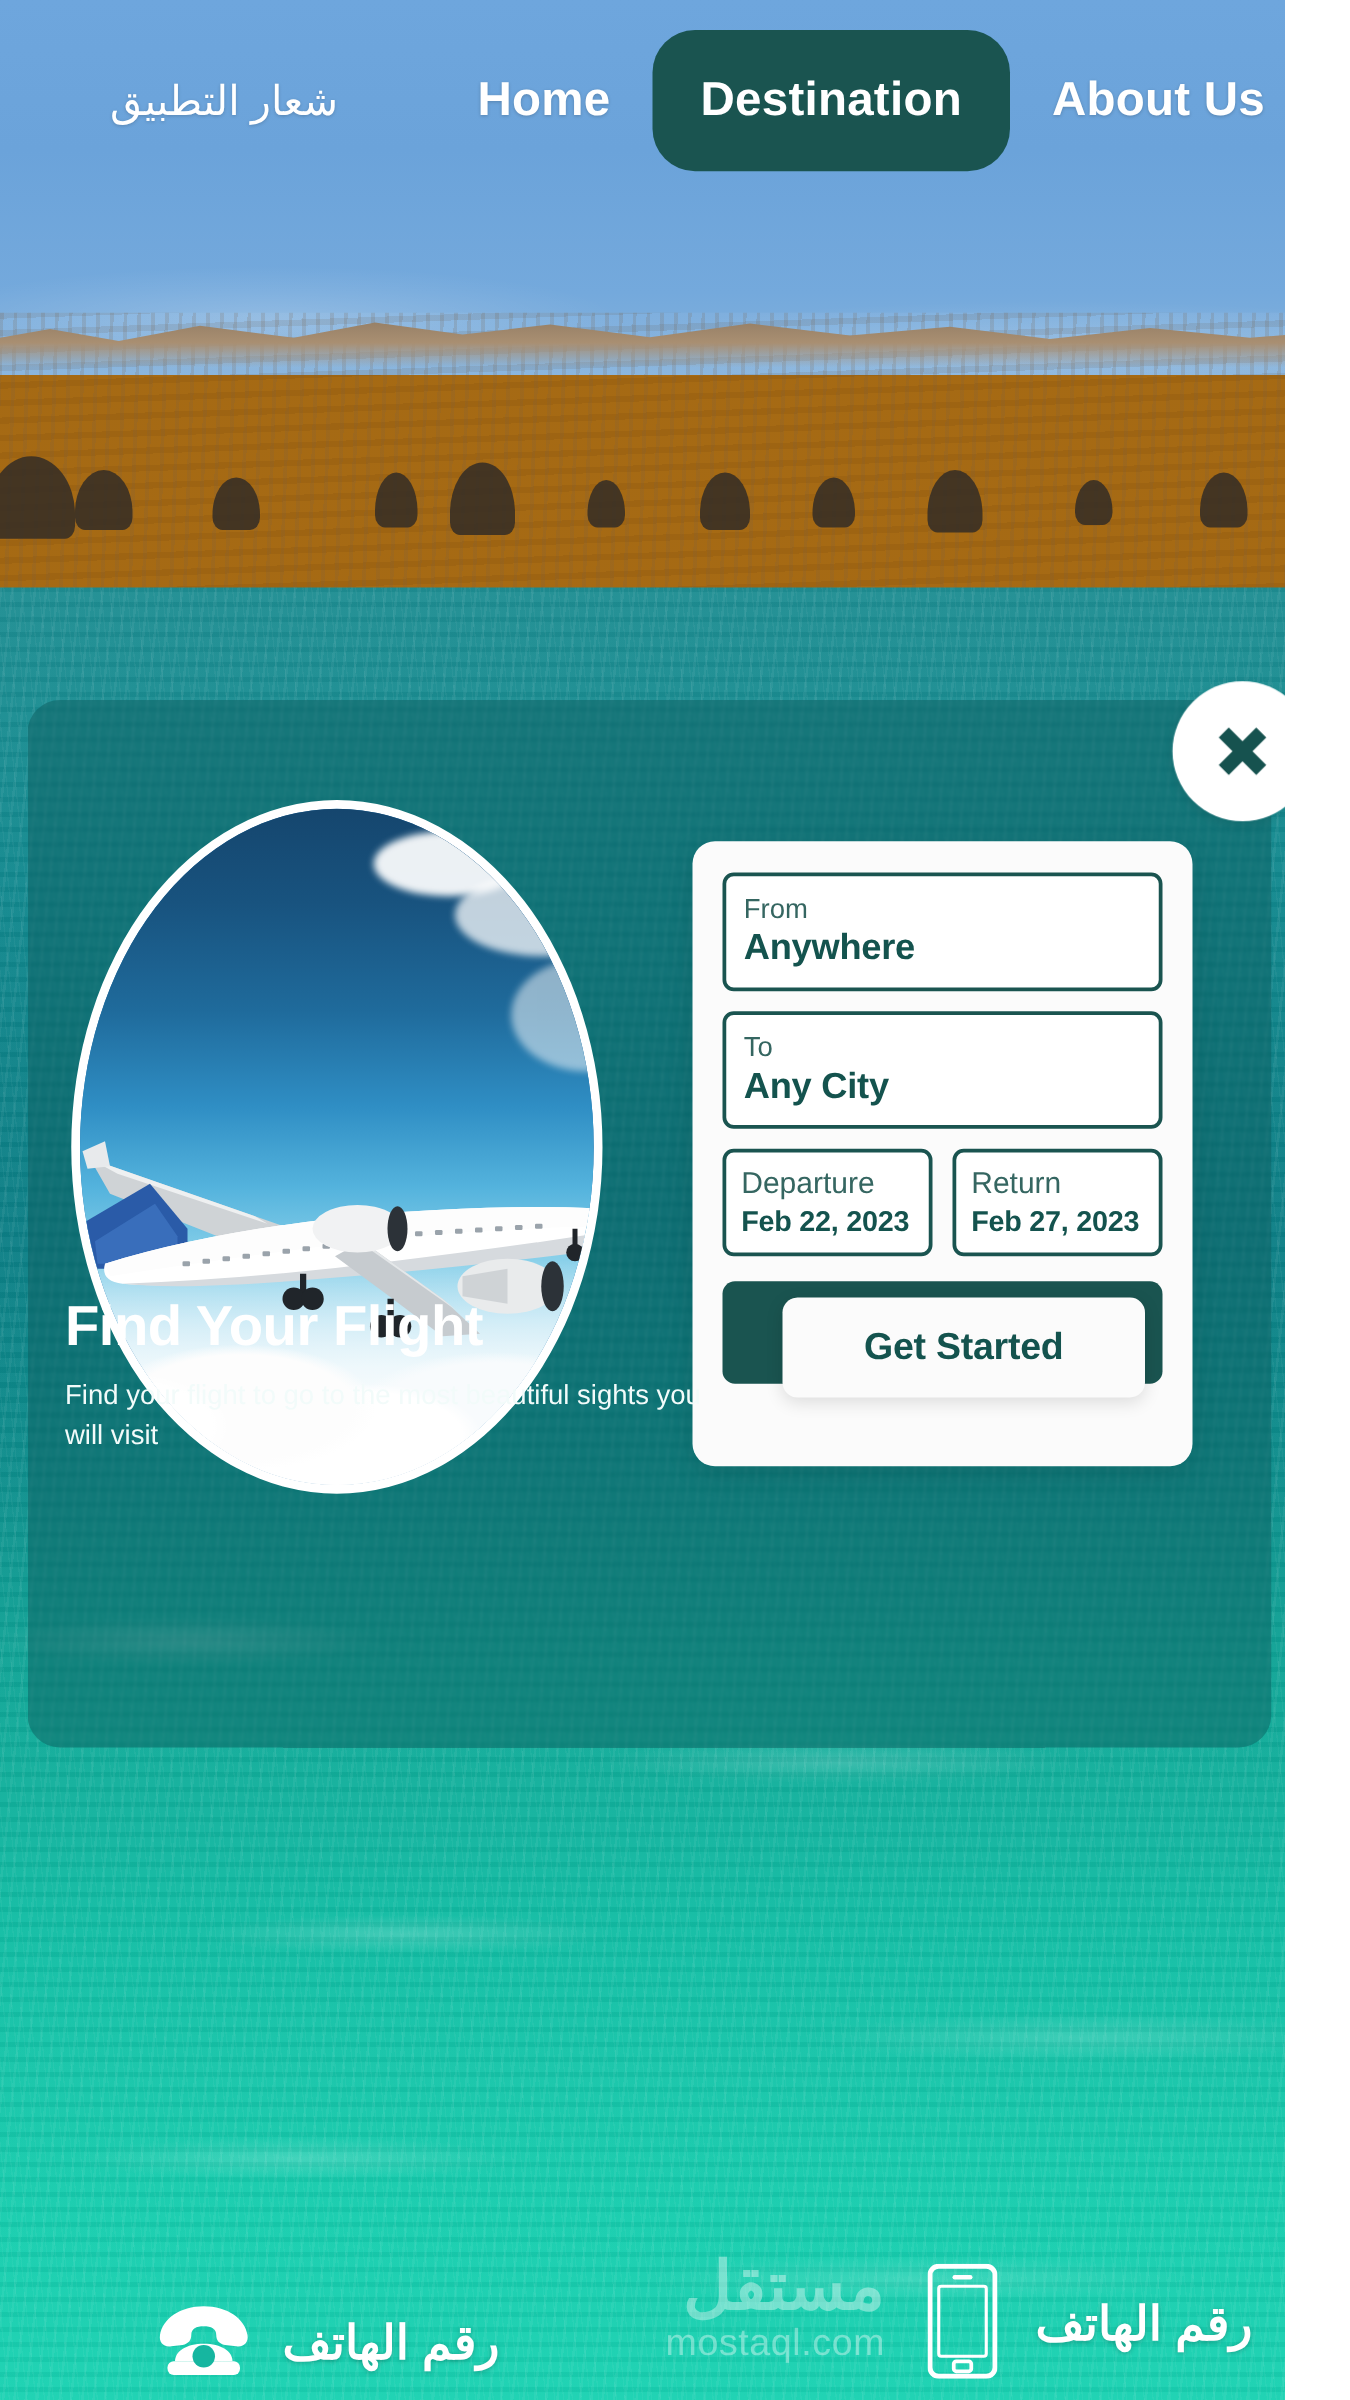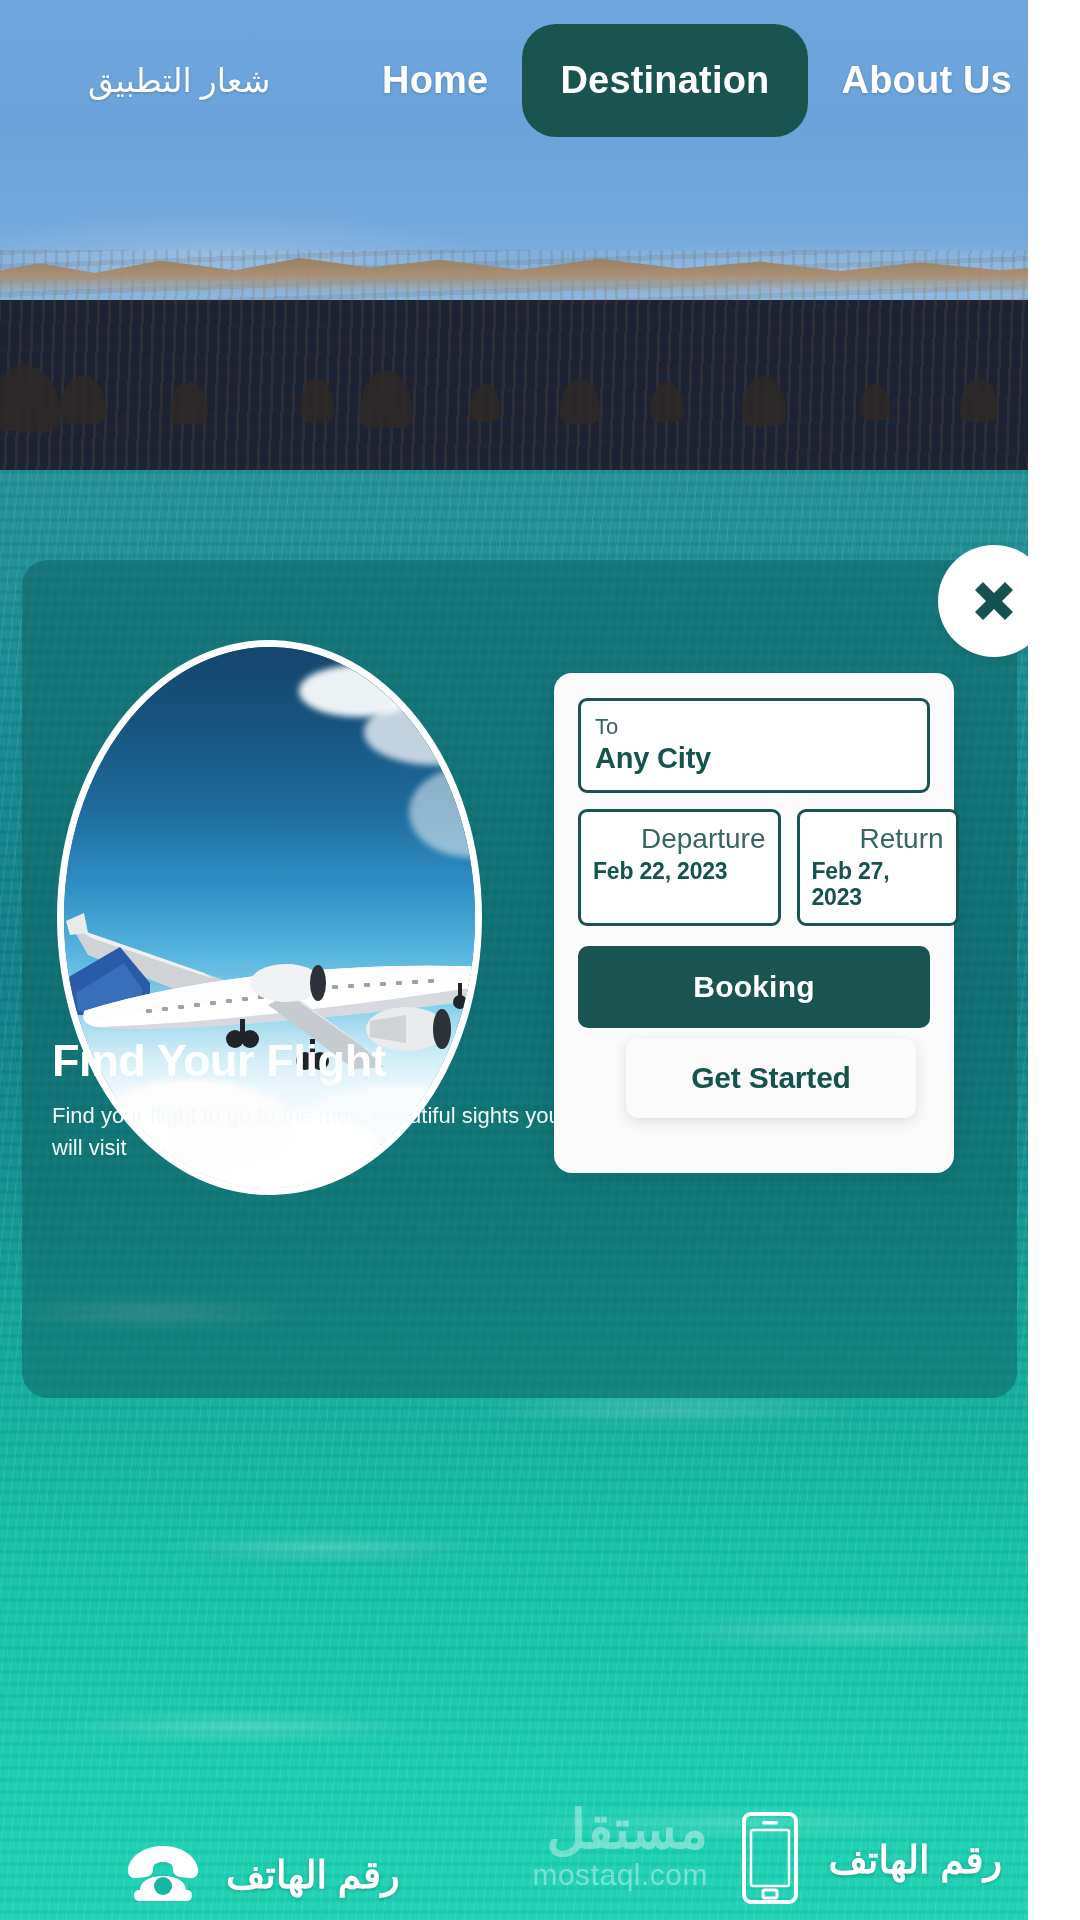--- a/index.html
+++ b/index.html
@@ -8,21 +8,21 @@
   html, body {
     width:1080px; height:1920px;
     overflow:hidden;
     font-family:"Liberation Sans", sans-serif;
   }
 
   #stage {
     position:relative;
     width:1028px; height:1920px;
     overflow:hidden;
-    background:#0f172a;
+    background:#a16207;
   }
 
   
   .bg { position:absolute; inset:0; }
 
   .bg-sky {
     position:absolute; left:0; top:0; width:1080px; height:300px;
     background:linear-gradient(180deg,#6ea6dd 0%,#6ba3da 40%,#74a9dc 78%,#85b2dc 100%);
   }
   .bg-sky:after{
@@ -211,21 +211,21 @@
   }
   .field-value {
     color:#14534e;
     font-size:29px;
     font-weight:800;
     letter-spacing:-.2px;
     line-height:1.15;
   }
   .date-row { display:flex; gap:16px; margin-bottom:20px; }
   .date-row .field { flex:1; margin-bottom:0; padding:11px 12px 12px; }
-  .date-row .field-label { font-size:28px;margin-left:48px; }
+  .date-row .field-label { font-size:24px; }
   .date-row .field-value { font-size:23px; }
 
   .booking-btn {
     width:100%;
     background:#1a5450;
     border:none;
     border-radius:10px;
     color:#ffffff;
     font-family:"Liberation Sans", sans-serif;
     font-size:30px;
@@ -414,20 +414,24 @@
           <circle cx="251" cy="218" r="9"></circle>
             <circle cx="266" cy="218" r="9"></circle>
           <rect x="404" y="140" width="4" height="14"></rect>
           <circle cx="406" cy="159" r="7"></circle>
         </g>
       </svg>
     </div>
 
     <div class="form-card">
 
+      <div class="field">
+        <div class="field-label">From</div>
+        <div class="field-value">Anywhere</div>
+      </div>
 
       <div class="field">
         <div class="field-label">To</div>
         <div class="field-value">Any City</div>
       </div>
 
       <div class="date-row">
         <div class="field">
           <div class="field-label">Departure</div>
           <div class="field-value">Feb 22, 2023</div>

